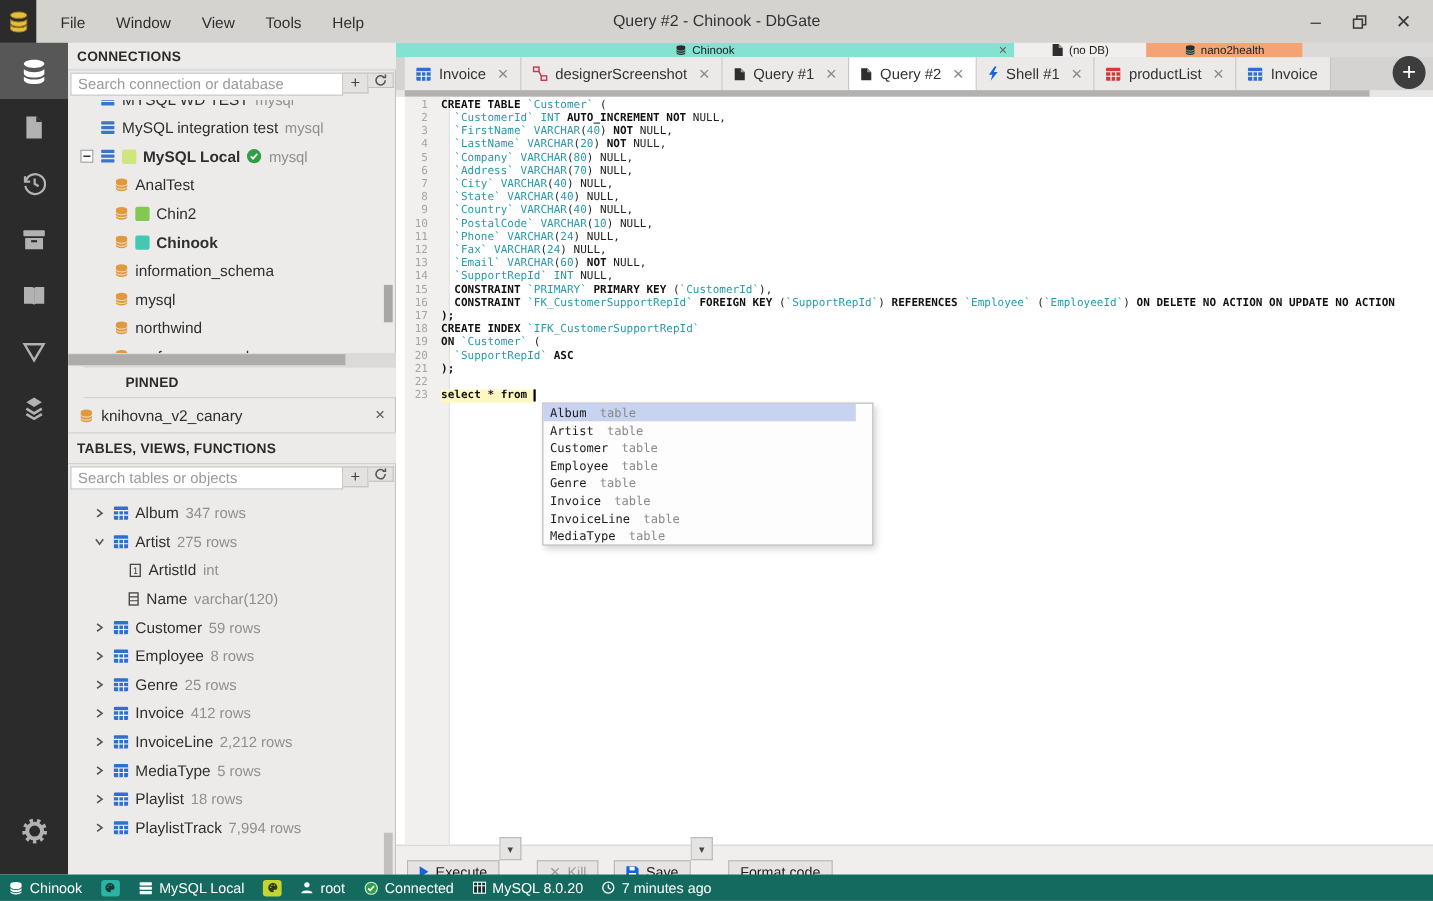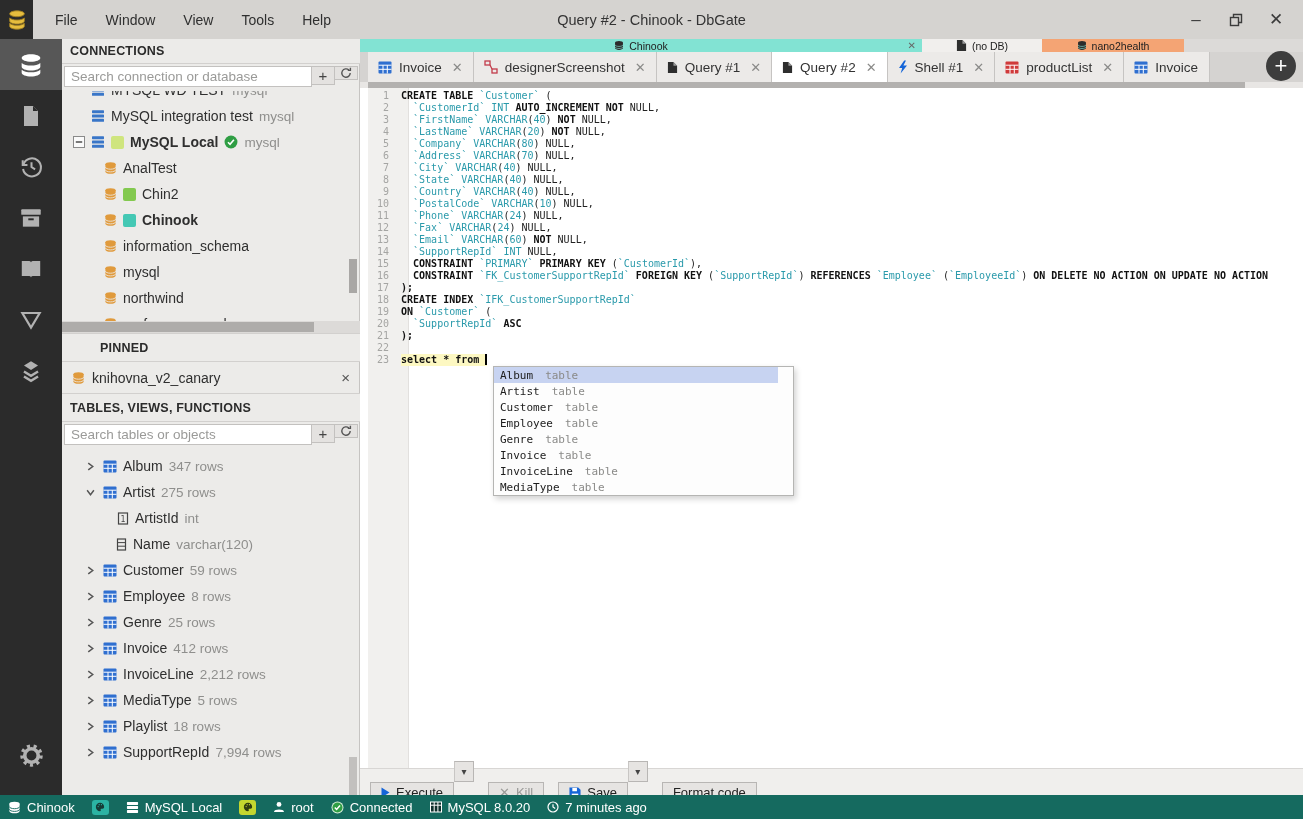--- a/index.html
+++ b/index.html
@@ -30,21 +30,21 @@
                 font-family:"Liberation Sans",sans-serif;color:#333;min-width:0;}
   .search-input::placeholder{color:#9a9a98;}
   .sq-btn{width:22px;border:1px solid #c3c1bf;border-left:none;background:#e4e2e0;display:flex;
           align-items:center;justify-content:center;font-size:15px;color:#444;}
   #conn-header{position:absolute;left:0;top:0;width:298px;height:25px;border-top:none;}
   #conn-search{position:absolute;left:0;top:25px;width:298px;height:27px;}
   #conn-list{position:absolute;left:0;top:52px;width:290px;height:230px;overflow:hidden;}
   #conn-vscroll{position:absolute;right:2px;top:220px;width:8px;height:34px;background:#a9a7a5;}
   #conn-hscroll{position:absolute;left:0;top:282px;width:298px;height:12px;background:#dcdad8;}
   #conn-hscroll .thumb{position:absolute;left:0;top:1px;height:10px;width:252px;background:#aeacaa;}
-  #pinned-header{position:absolute;left:0;top:294px;width:298px;height:29px;padding-left:38px;}
+  #pinned-header{position:absolute;left:14px;top:294px;width:298px;height:29px;padding-left:38px;}
   #pinned-list{position:absolute;left:0;top:323px;width:298px;height:31px;}
   #obj-header{position:absolute;left:0;top:354px;width:298px;height:29px;}
   #obj-search{position:absolute;left:0;top:383px;width:298px;height:27px;}
   #obj-list{position:absolute;left:0;top:410px;width:298px;height:346px;overflow:hidden;padding-top:4px;box-sizing:border-box;}
   #obj-vscroll{position:absolute;right:2px;top:718px;width:8px;height:38px;background:#c2c0be;}
   .trow{position:relative;height:26px;display:flex;align-items:center;gap:6px;padding-left:10px;box-sizing:border-box;white-space:nowrap;}
   .trow .exp{width:13px;display:flex;justify-content:center;flex:0 0 13px;}
   .trow .noexp{width:13px;flex:0 0 13px;}
   .trow .meta{color:#8f8f8d;font-size:13.5px;}
   .trow .lbl{color:#2f2f2f;}
@@ -629,21 +629,21 @@
             <svg width="14" height="13" viewBox="0 0 14 13">
               <rect x="0.5" y="0.5" width="13" height="12" rx="1" fill="#2f6fd0"></rect>
               <g stroke="#fff" stroke-width="1">
                 <line x1="0.5" y1="4.2" x2="13.5" y2="4.2"></line>
                 <line x1="5" y1="4.2" x2="5" y2="12.5"></line>
                 <line x1="9.3" y1="4.2" x2="9.3" y2="12.5"></line>
                 <line x1="0.5" y1="8.3" x2="13.5" y2="8.3"></line>
               </g>
             </svg>
           </span>
-          <span class="lbl">SupportRepId</span>
+          <span class="lbl">PlaylistTrack</span>
           <span class="meta">7,994 rows</span>
         </div>
       </div>
     <div id="obj-vscroll"></div>
   </div>
 
   <div id="main">
     <div id="tab-groups">
         <div class="tgroup" style="width: 562px; background: rgb(130, 227, 211); position: relative;">
           <span>

